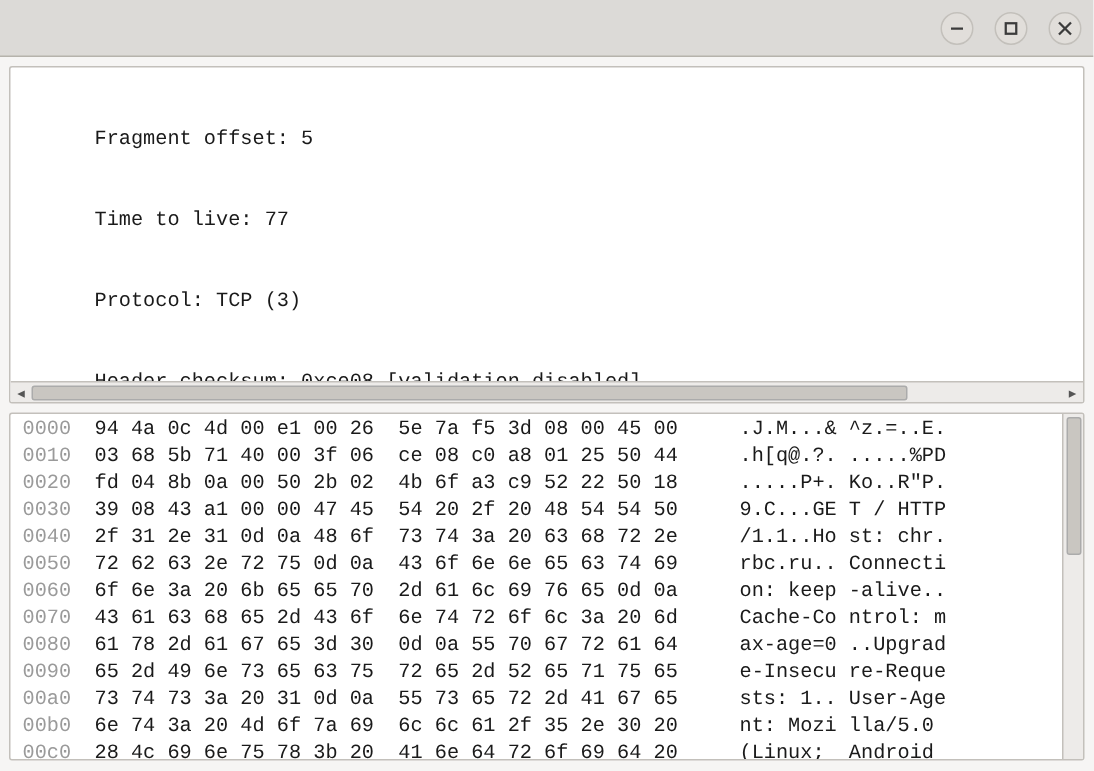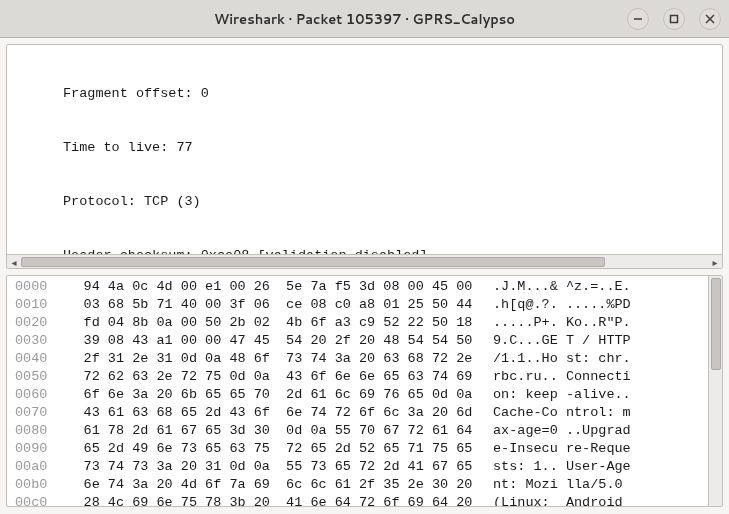--- a/index.html
+++ b/index.html
@@ -87,39 +87,38 @@
   .hex-body {
     font-family: "Liberation Mono","DejaVu Sans Mono","Consolas",monospace;
     font-size: 13.5px;
     line-height: 18px;
     color: #1a1a1a;
     padding: 2px 0 0 8px;
     white-space: pre;
   }
   .hex-row { display:flex }
   .hex-off { color:#9a9a9a; width:48px; }
-  .hex-b   { width:430px;text-align:center; }
+  .hex-b   { width:430px; }
   .hex-a   { }
   .scroll-v {
     position:absolute; top:0; right:0; bottom:0;
     width:14px;
     background:#edebe9;
     border-left:1px solid #c3c0bb;
   }
   .scroll-v .thumb-v {
     position:absolute; left:2px; top:2px;
     width:10px; height:40%;
     background:#c9c6c1; border:1px solid #ababab; border-radius:2px;
   }
 </style>
 </head>
 <body>
 
 <div class="titlebar">
-  <span class="title">Wireshark · Packet 105397 · GPRS_Calypso</span>
   <div class="win-controls">
     <div class="win-btn">
         <svg viewBox="0 0 10 10">
           <line x1="1" y1="5" x2="9" y2="5" stroke="#3b3b3b" stroke-width="1.5"></line>
         </svg>
       </div>
     <div class="win-btn">
         <svg viewBox="0 0 10 10">
           <rect x="1.5" y="1.5" width="7" height="7" fill="none" stroke="#3b3b3b" stroke-width="1.5"></rect>
         </svg>
@@ -130,21 +129,21 @@
           <line x1="9" y1="1" x2="1" y2="9" stroke="#3b3b3b" stroke-width="1.5"></line>
         </svg>
       </div>
   </div>
 </div>
 
 <div class="content">
 
   <div class="pane detail-pane">
     <div class="detail-body">
-      <div class="dl-row">Fragment offset: 0</div>
+      <div class="dl-row">Fragment offset: 5</div>
       <div class="dl-row">Time to live: 77</div>
       <div class="dl-row">Protocol: TCP (3)</div>
       <div class="dl-row">Header checksum: 0xce08 [validation disabled]</div>
       
       
       
       
       
       
       

